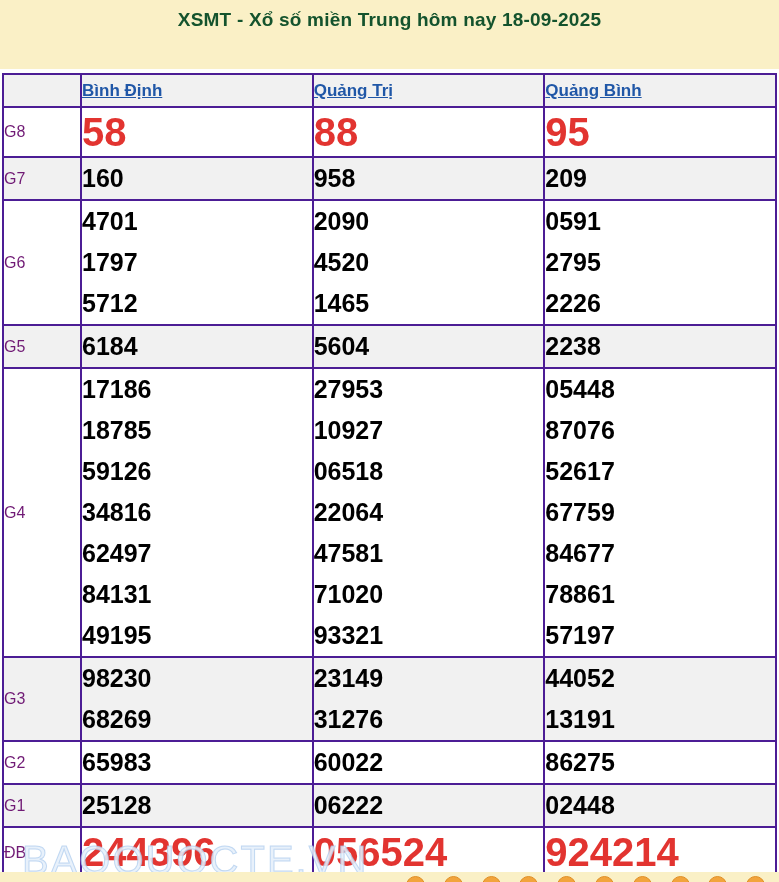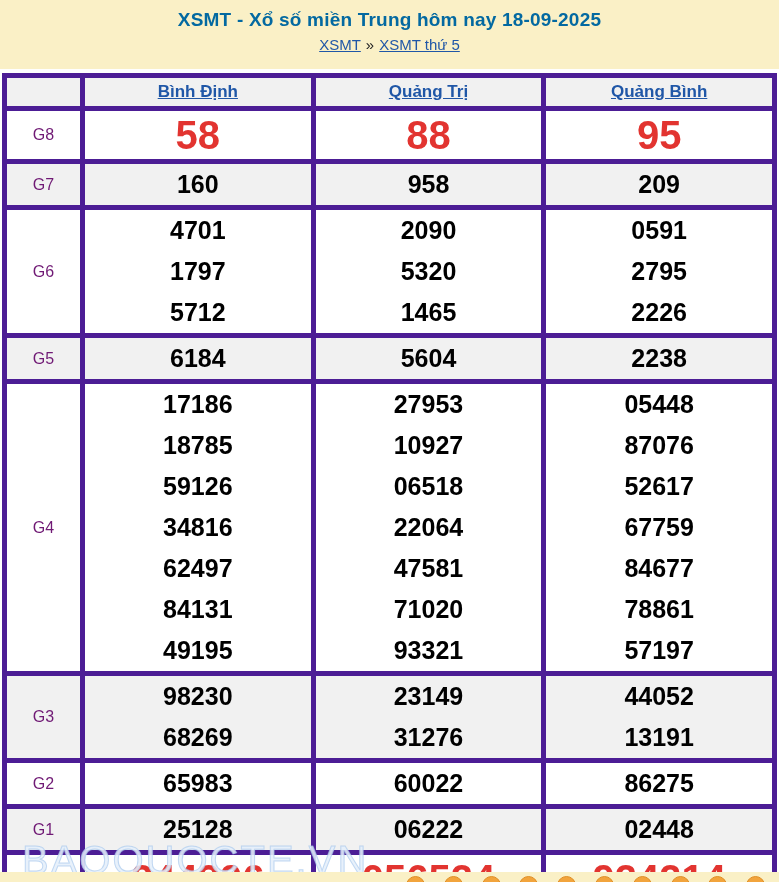--- a/index.html
+++ b/index.html
@@ -15,37 +15,37 @@
   .top-banner {
     background: #faf0c6;
     text-align: center;
     padding: 9px 0 8px;
     height: 69px;
   }
   .page-title {
     margin: 0 12px 5px;
     font-size: 19px;
     font-weight: bold;
-    color: #0369a1;
+    color: #14532d;
     letter-spacing: 0.2px;
   }
   .crumbs { font-size: 15px; line-height: 18px; }
   .crumbs a { color: #2057a7; text-decoration: underline; cursor: pointer; }
   .crumb-sep { color: #222; margin: 0 5px; }
 
   
   table.results {
     border-collapse: collapse;
     table-layout: fixed;
     width: 775px;
     margin: 4px 2px 0;
   }
   table.results th, table.results td {
-    border: 5px solid #4c1d95;
-    text-align: center;
+    border: 2px solid #4c1d95;
+    text-align: left;
     vertical-align: middle;
     padding: 0;
     background: #ffffff;
     margin-top: 30px;
   }
   table.results thead th { background: #f1f1f1; height: 33px; }
   table.results thead a {
     color: #2057a7;
     font-size: 17px;
     font-weight: bold;
@@ -99,23 +99,20 @@
     text-shadow: 0 0 1px rgba(255,255,255,0.75);
     pointer-events: none;
     white-space: nowrap;
   }
 </style>
 </head>
 <body>
 
 <div class="top-banner">
   <h1 class="page-title">XSMT - Xổ số miền Trung hôm nay 18-09-2025</h1>
-  <nav class="crumbs">
-    <a href="#">XSMT</a><span class="crumb-sep">»</span><a href="#">XSMT thứ 5</a>
-  </nav>
 </div>
 
 <table class="results">
   <colgroup>
     <col class="label-col">
     <col>
       <col>
       <col>
   </colgroup>
   <thead>
@@ -153,21 +150,21 @@
       </tr>
       <tr class="row-G6">
         <td class="label">G6</td>
         <td>
           <div class="num">4701</div>
           <div class="num">1797</div>
           <div class="num">5712</div>
         </td>
         <td>
           <div class="num">2090</div>
-          <div class="num">5320</div>
+          <div class="num">4520</div>
           <div class="num">1465</div>
         </td>
         <td>
           <div class="num">0591</div>
           <div class="num">2795</div>
           <div class="num">2226</div>
         </td>
       </tr>
       <tr class="row-G5 shade">
         <td class="label">G5</td>

